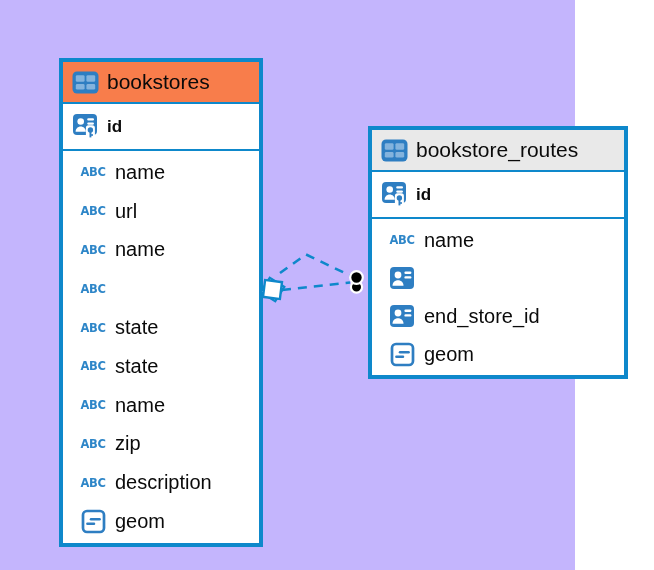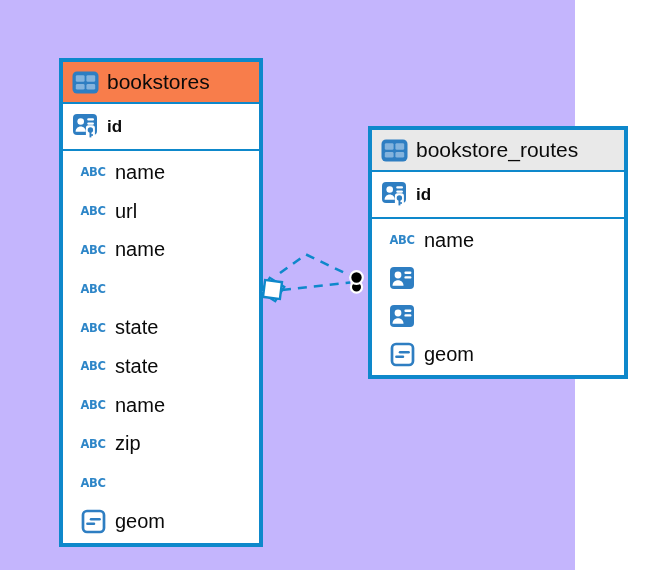--- a/index.html
+++ b/index.html
@@ -180,20 +180,21 @@
         <li class="col-row">
           <span class="icon">
             <span class="abc">ABC</span>
           </span>
           <span class="col-name">zip</span>
         </li>
         <li class="col-row">
           <span class="icon">
             <span class="abc">ABC</span>
           </span>
+          <span class="col-name">description</span>
         </li>
         <li class="col-row">
           <span class="icon">
             <svg width="25" height="25" viewBox="0 0 25 25">
               <rect x="2" y="2" width="21" height="21" rx="4" fill="none" stroke="#2e7ec2" stroke-width="2.7"></rect>
               <line x1="10" y1="10.3" x2="18.6" y2="10.3" stroke="#2e7ec2" stroke-width="2.5" stroke-linecap="round"></line>
               <line x1="6.4" y1="14.8" x2="13" y2="14.8" stroke="#2e7ec2" stroke-width="2.5" stroke-linecap="round"></line>
             </svg>
           </span>
           <span class="col-name">geom</span>
@@ -251,20 +252,21 @@
         <li class="col-row">
           <span class="icon">
             <svg width="26" height="24" viewBox="0 0 26 24">
               <rect x="1" y="1" width="24" height="22" rx="4" fill="#2e7ec2"></rect>
               <circle cx="9" cy="9" r="3.4" fill="#fff"></circle>
               <path d="M3.5 19.8 c0-3.3 2.5-5.5 5.5-5.5 c3 0 5.5 2.2 5.5 5.5 z" fill="#fff"></path>
               <rect x="15.4" y="5.6" width="7" height="2.4" rx="1.2" fill="#fff"></rect>
               <rect x="15.4" y="10.2" width="7" height="2.4" rx="1.2" fill="#fff"></rect>
             </svg>
           </span>
+          <span class="col-name">end_store_id</span>
         </li>
         <li class="col-row">
           <span class="icon">
             <svg width="25" height="25" viewBox="0 0 25 25">
               <rect x="2" y="2" width="21" height="21" rx="4" fill="none" stroke="#2e7ec2" stroke-width="2.7"></rect>
               <line x1="10" y1="10.3" x2="18.6" y2="10.3" stroke="#2e7ec2" stroke-width="2.5" stroke-linecap="round"></line>
               <line x1="6.4" y1="14.8" x2="13" y2="14.8" stroke="#2e7ec2" stroke-width="2.5" stroke-linecap="round"></line>
             </svg>
           </span>
           <span class="col-name">geom</span>

